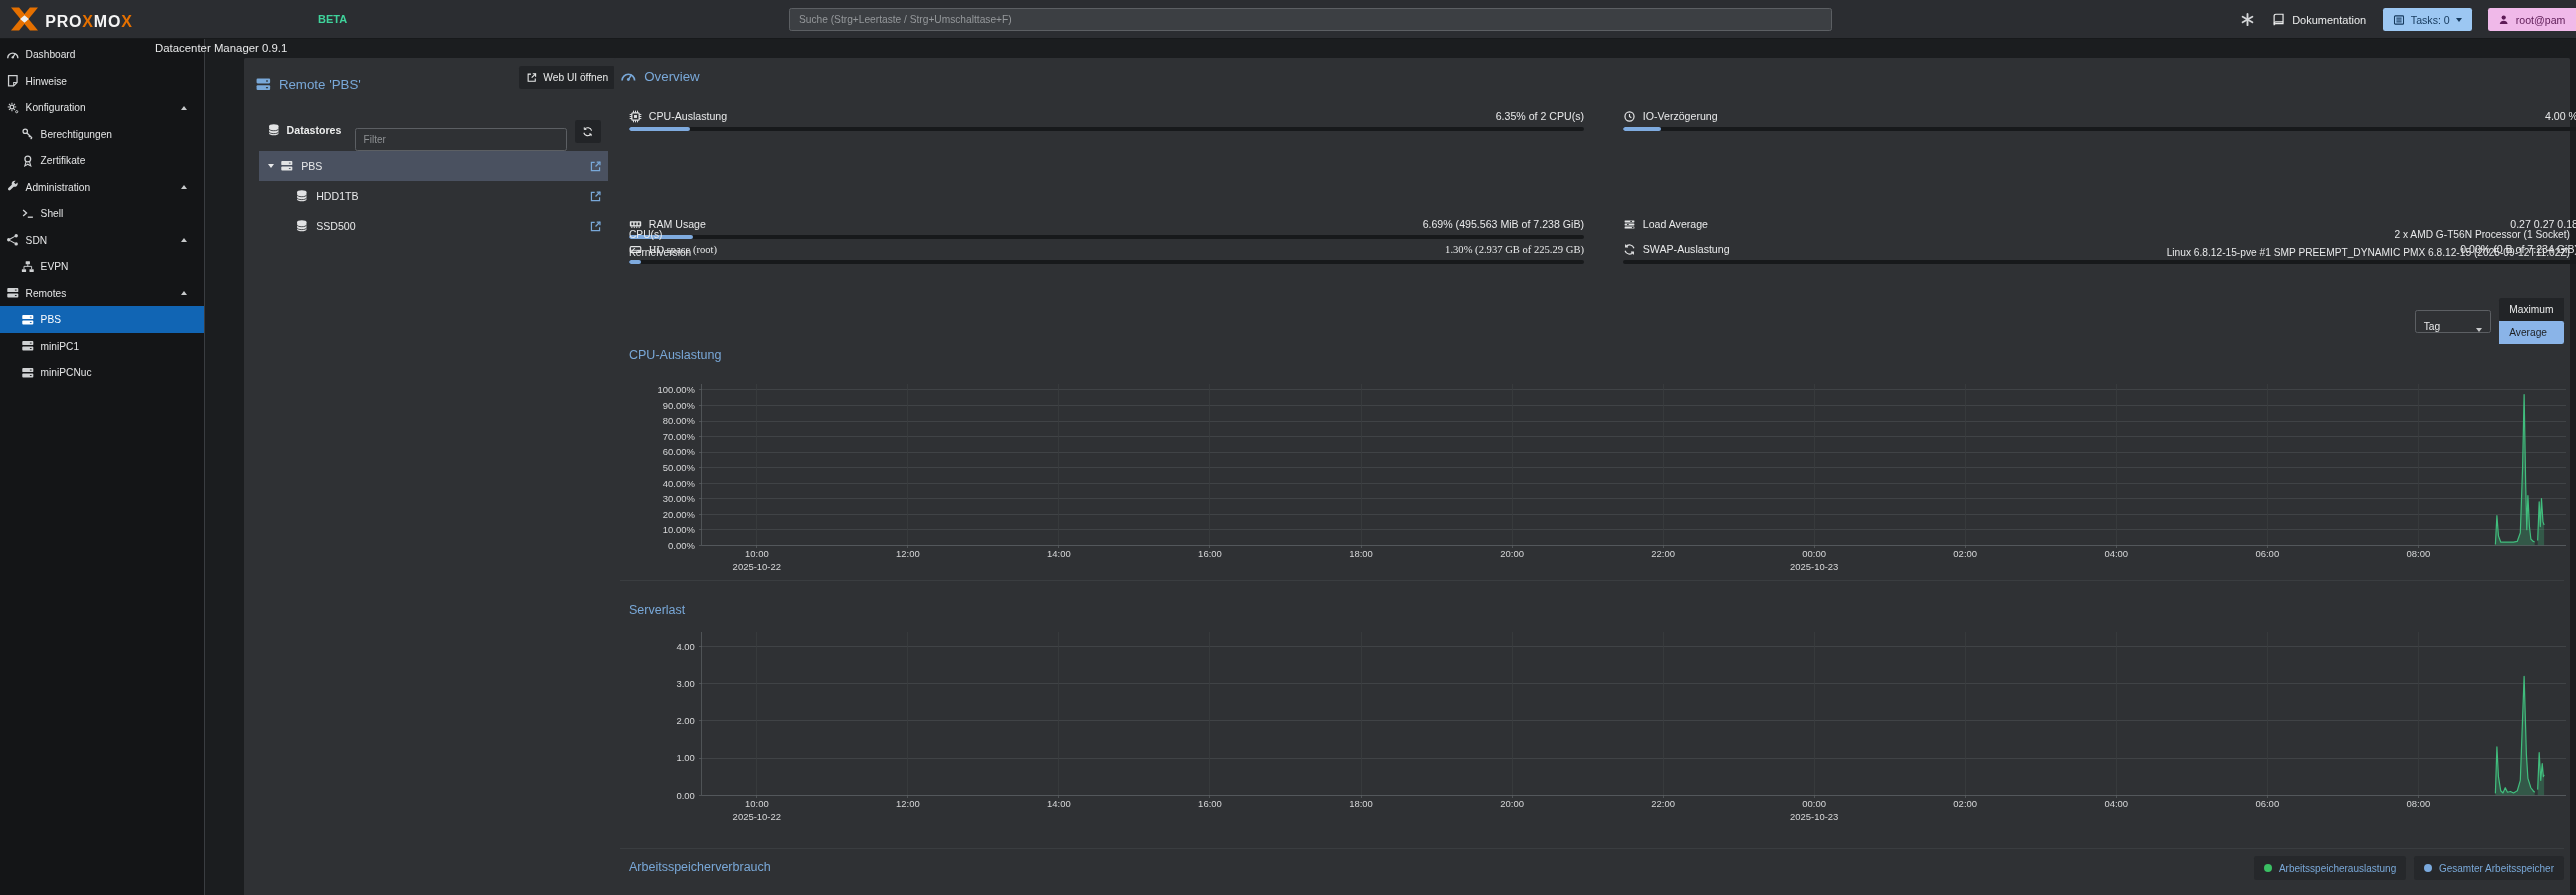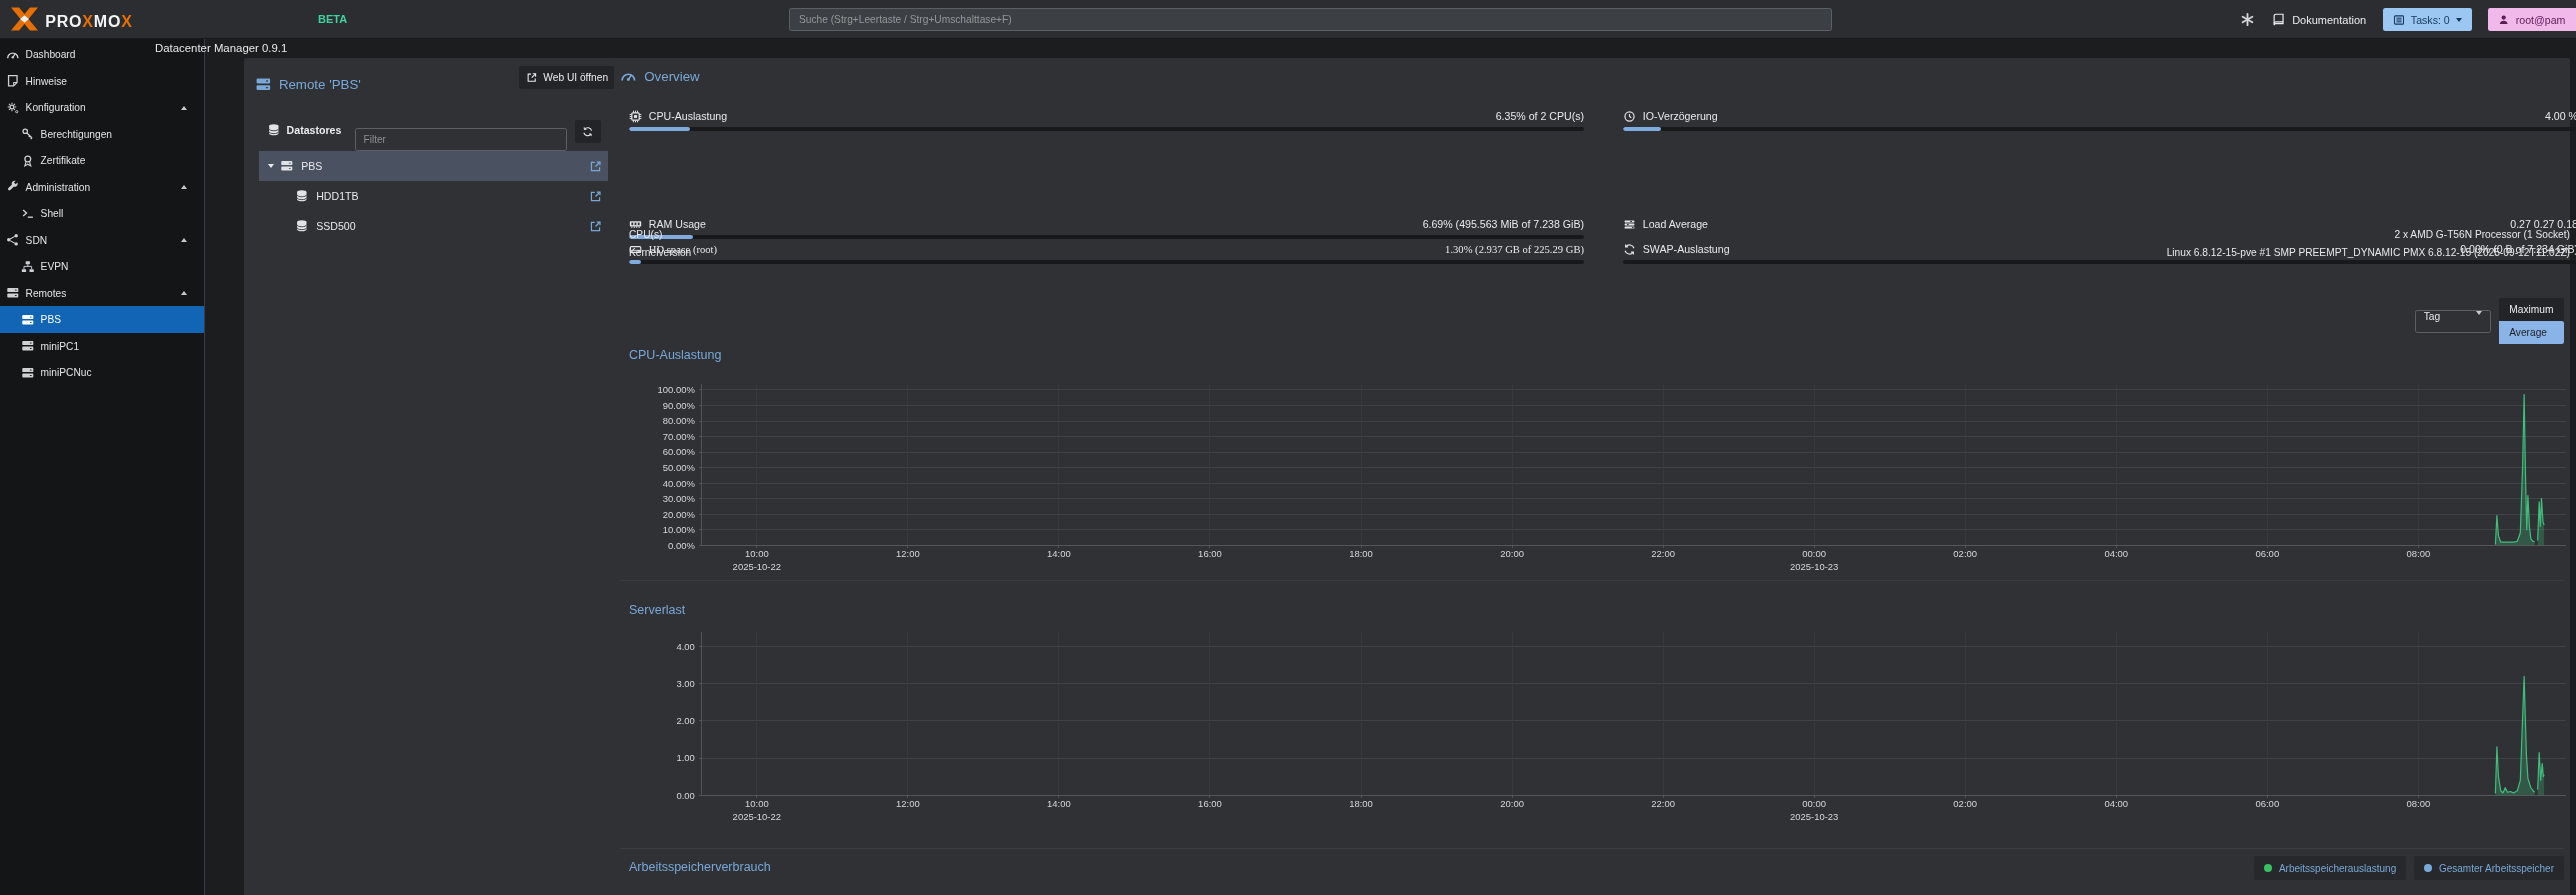--- a/index.html
+++ b/index.html
@@ -87,21 +87,21 @@
   .g-row { display:flex; align-items:center; height:16.7px; font-size:10.6px; }
   .g-row svg { width:13px; height:13px; margin-right:6.8px; color:#e4e5e6; }
   .g-val { margin-left:auto; }
   .g-bar { margin-top:2.3px; height:3.8px; background:#17191b; border-radius:2.3px; overflow:hidden; }
   .g-fill { height:100%; background:#7fabdf; border-radius:2.3px; }
   .info-row { position:absolute; width:1941px; left:15px; display:flex; font-size:10.2px; }
   .info-row .g-val { margin-left:auto; }
 
   .tf-row { position:absolute; top:240px; right:6px; display:flex; align-items:center; gap:7.6px; }
   .tf-select { width:76px; height:23px; background:#2f3134; border:0.8px solid #5c5f63; border-radius:2.3px;
-               display:flex; align-items:flex-start; font-size:10.2px; padding:0 7.6px; cursor:pointer;gap:32px; }
+               display:flex; align-items:flex-end; font-size:10.2px; padding:0 7.6px; cursor:pointer;gap:32px; }
   .tf-select .caret-down { margin-left:auto; border-top-color:#c7c9cb; }
   .tf-group { display:flex;flex-direction:column; }
   .tf-btn { height:23px; padding:0 10.6px; display:flex; align-items:center; font-size:10.2px;
             background:#222427; color:#eceded; cursor:pointer; }
   .tf-btn:first-child { border-radius:2.3px 0 0 2.3px; }
   .tf-btn:last-child { border-radius:0 2.3px 2.3px 0; }
   .tf-btn.active { background:#8ab4e8; color:#1c1e20; }
 
   .chart-title { position:absolute; left:15px; font-size:12.5px; color:#79a8d8; }
   .chart-sep { position:absolute; left:6px; width:1944px; height:0.8px; background:#3a3d40; }

